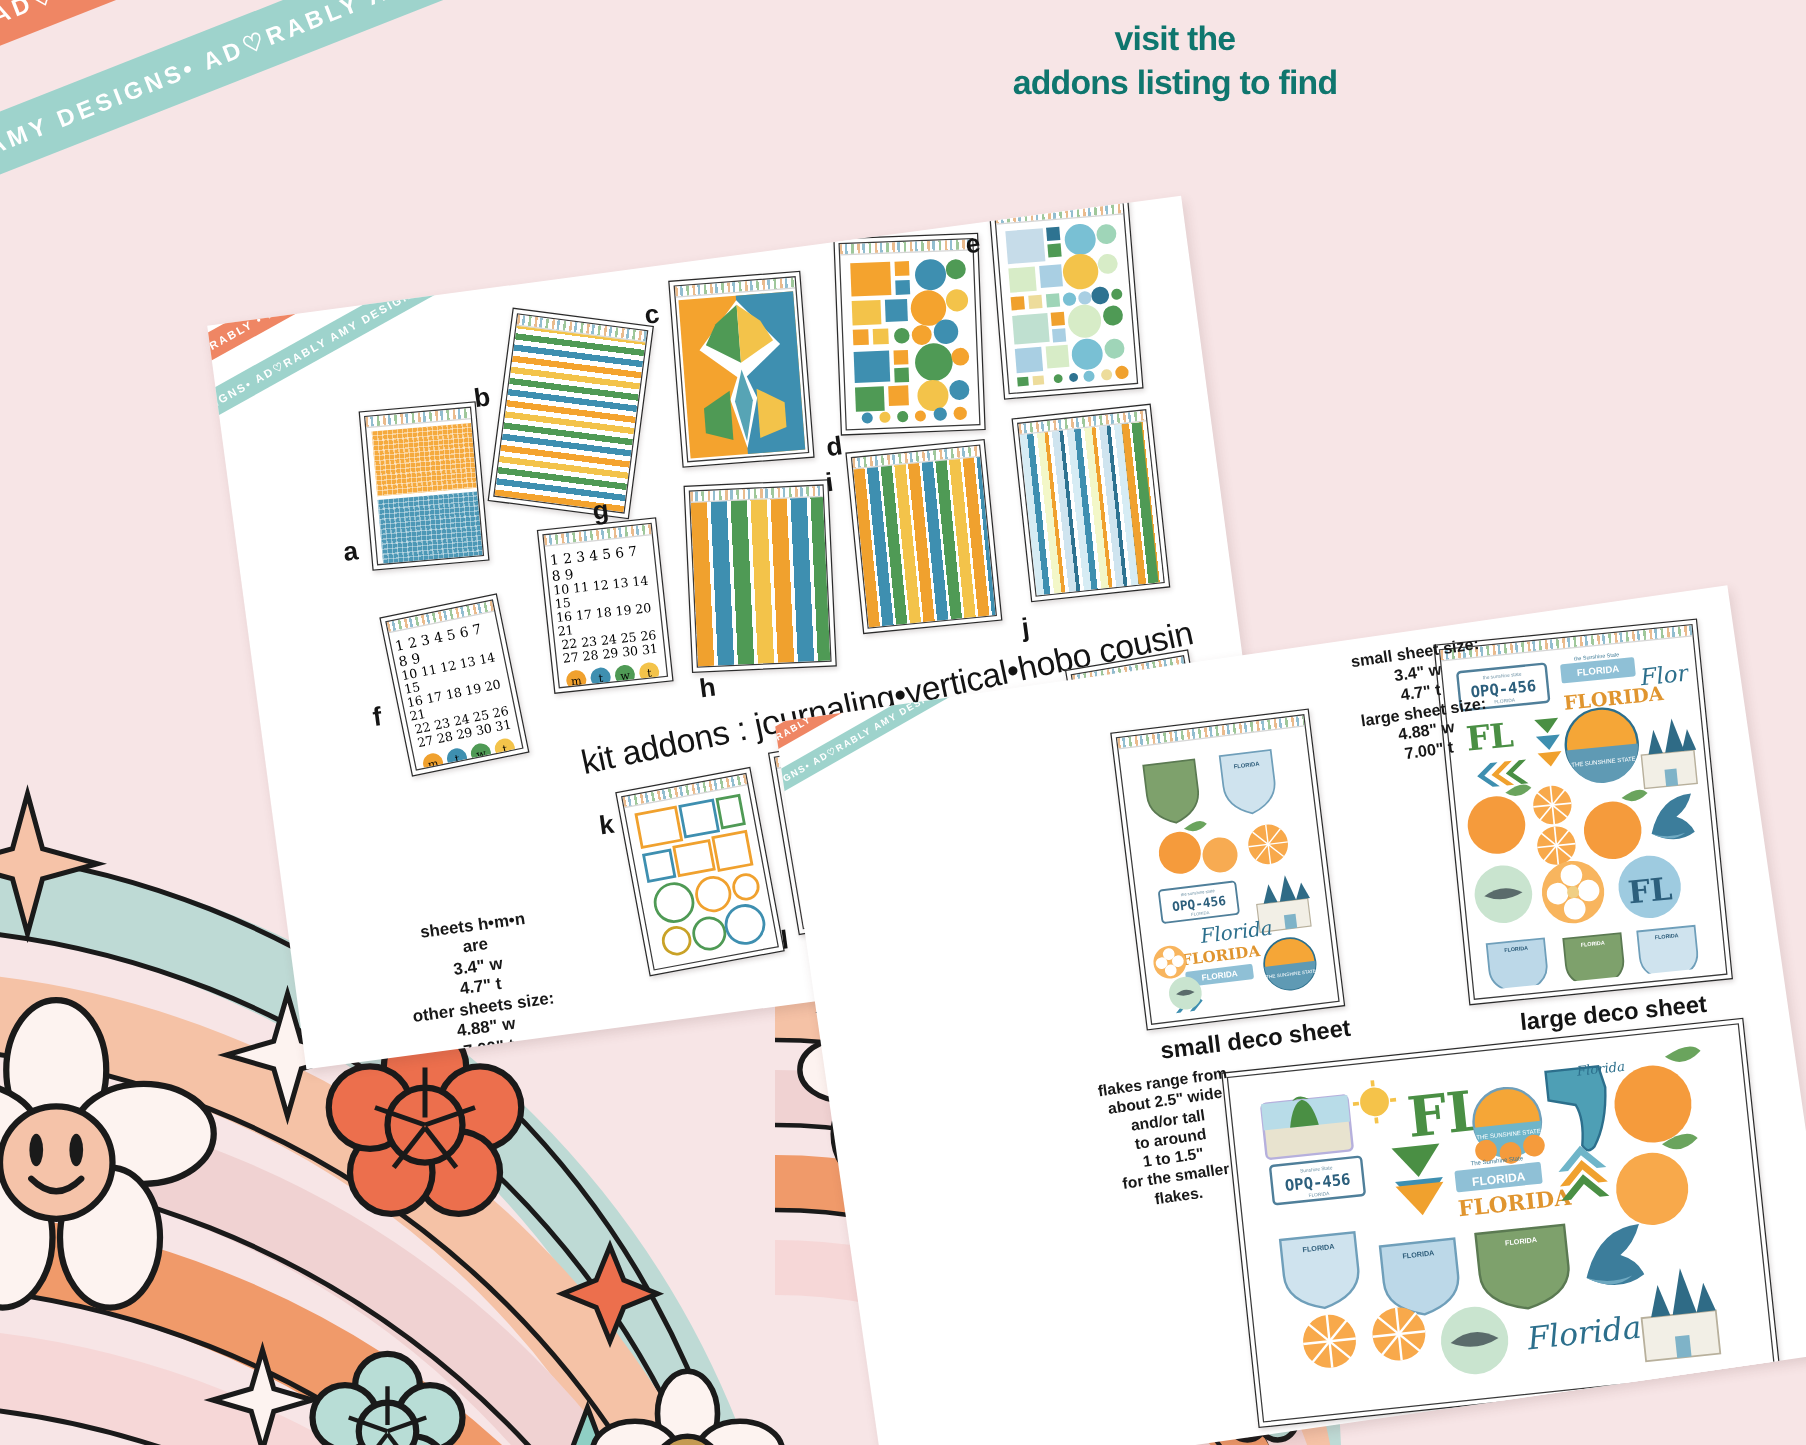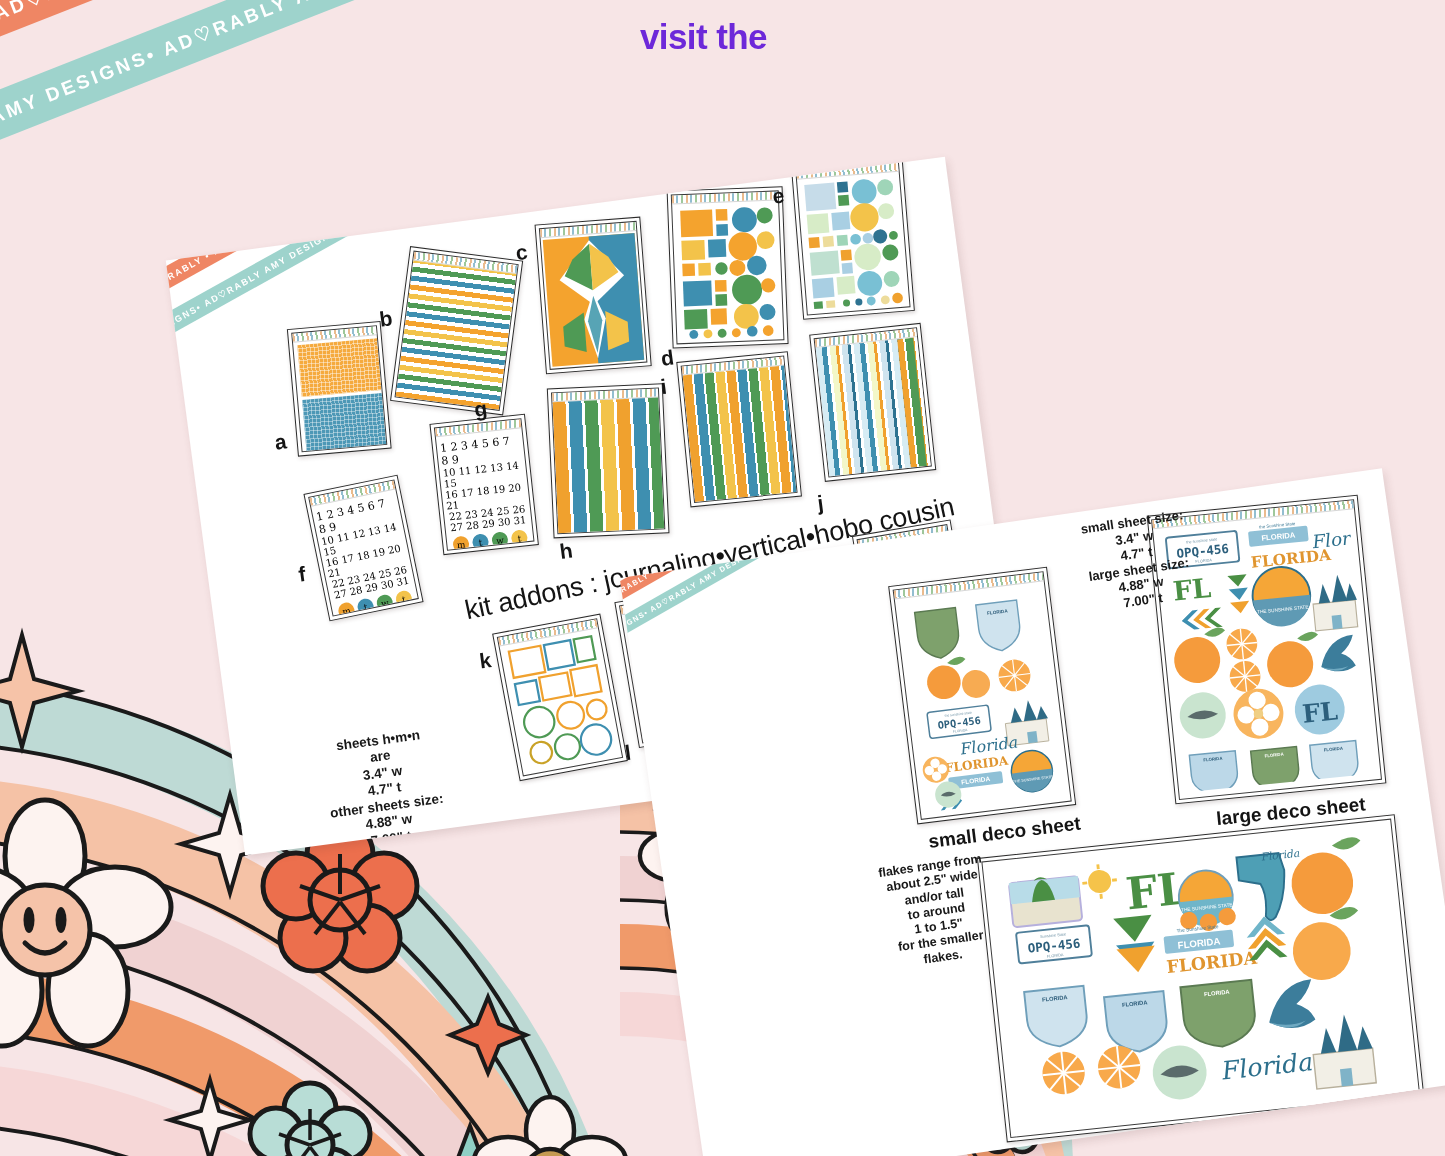--- a/index.html
+++ b/index.html
@@ -13,26 +13,26 @@
     width: 1445px; height: 1156px;
     background: #f7e5e6;
     overflow: hidden;
   }
 
   
   .headline {
     position: absolute;
     left: 640px; top: 14px;
     width: 600px;
-    text-align: left;
+    text-align: center;
     font-weight: 700;
-    font-size: 35px;
+    font-size: 27px;
     line-height: 1.30;
     letter-spacing: -0.6px;
-    color: #6d28d9;
+    color: #0f766e;
   }
 
   
   .ribbon {
     position: absolute;
     white-space: nowrap;
     color: #ffffff;
     font-weight: 700;
     letter-spacing: 3.2px;
     display: flex;
@@ -1014,15 +1014,16 @@
 for the smaller
 flakes.</div>
     </div>
   </div>
 
   <div class="ribbon ribbon-coral" id="ribbon-a">PLAN LIFE AD♡RABLY • PLAN LIFE AD♡RABLY • PLAN LIFE AD♡RABLY</div>
   <div class="ribbon ribbon-teal" id="ribbon-b">AD♡RABLY AMY DESIGNS• AD♡RABLY AMY DESIGNS • AD♡RABLY AMY</div>
 
   <div class="headline">
     <div>visit the</div>
+    <div>addons listing to find</div>
   </div>
 
 </div>
 
 </body></html>

